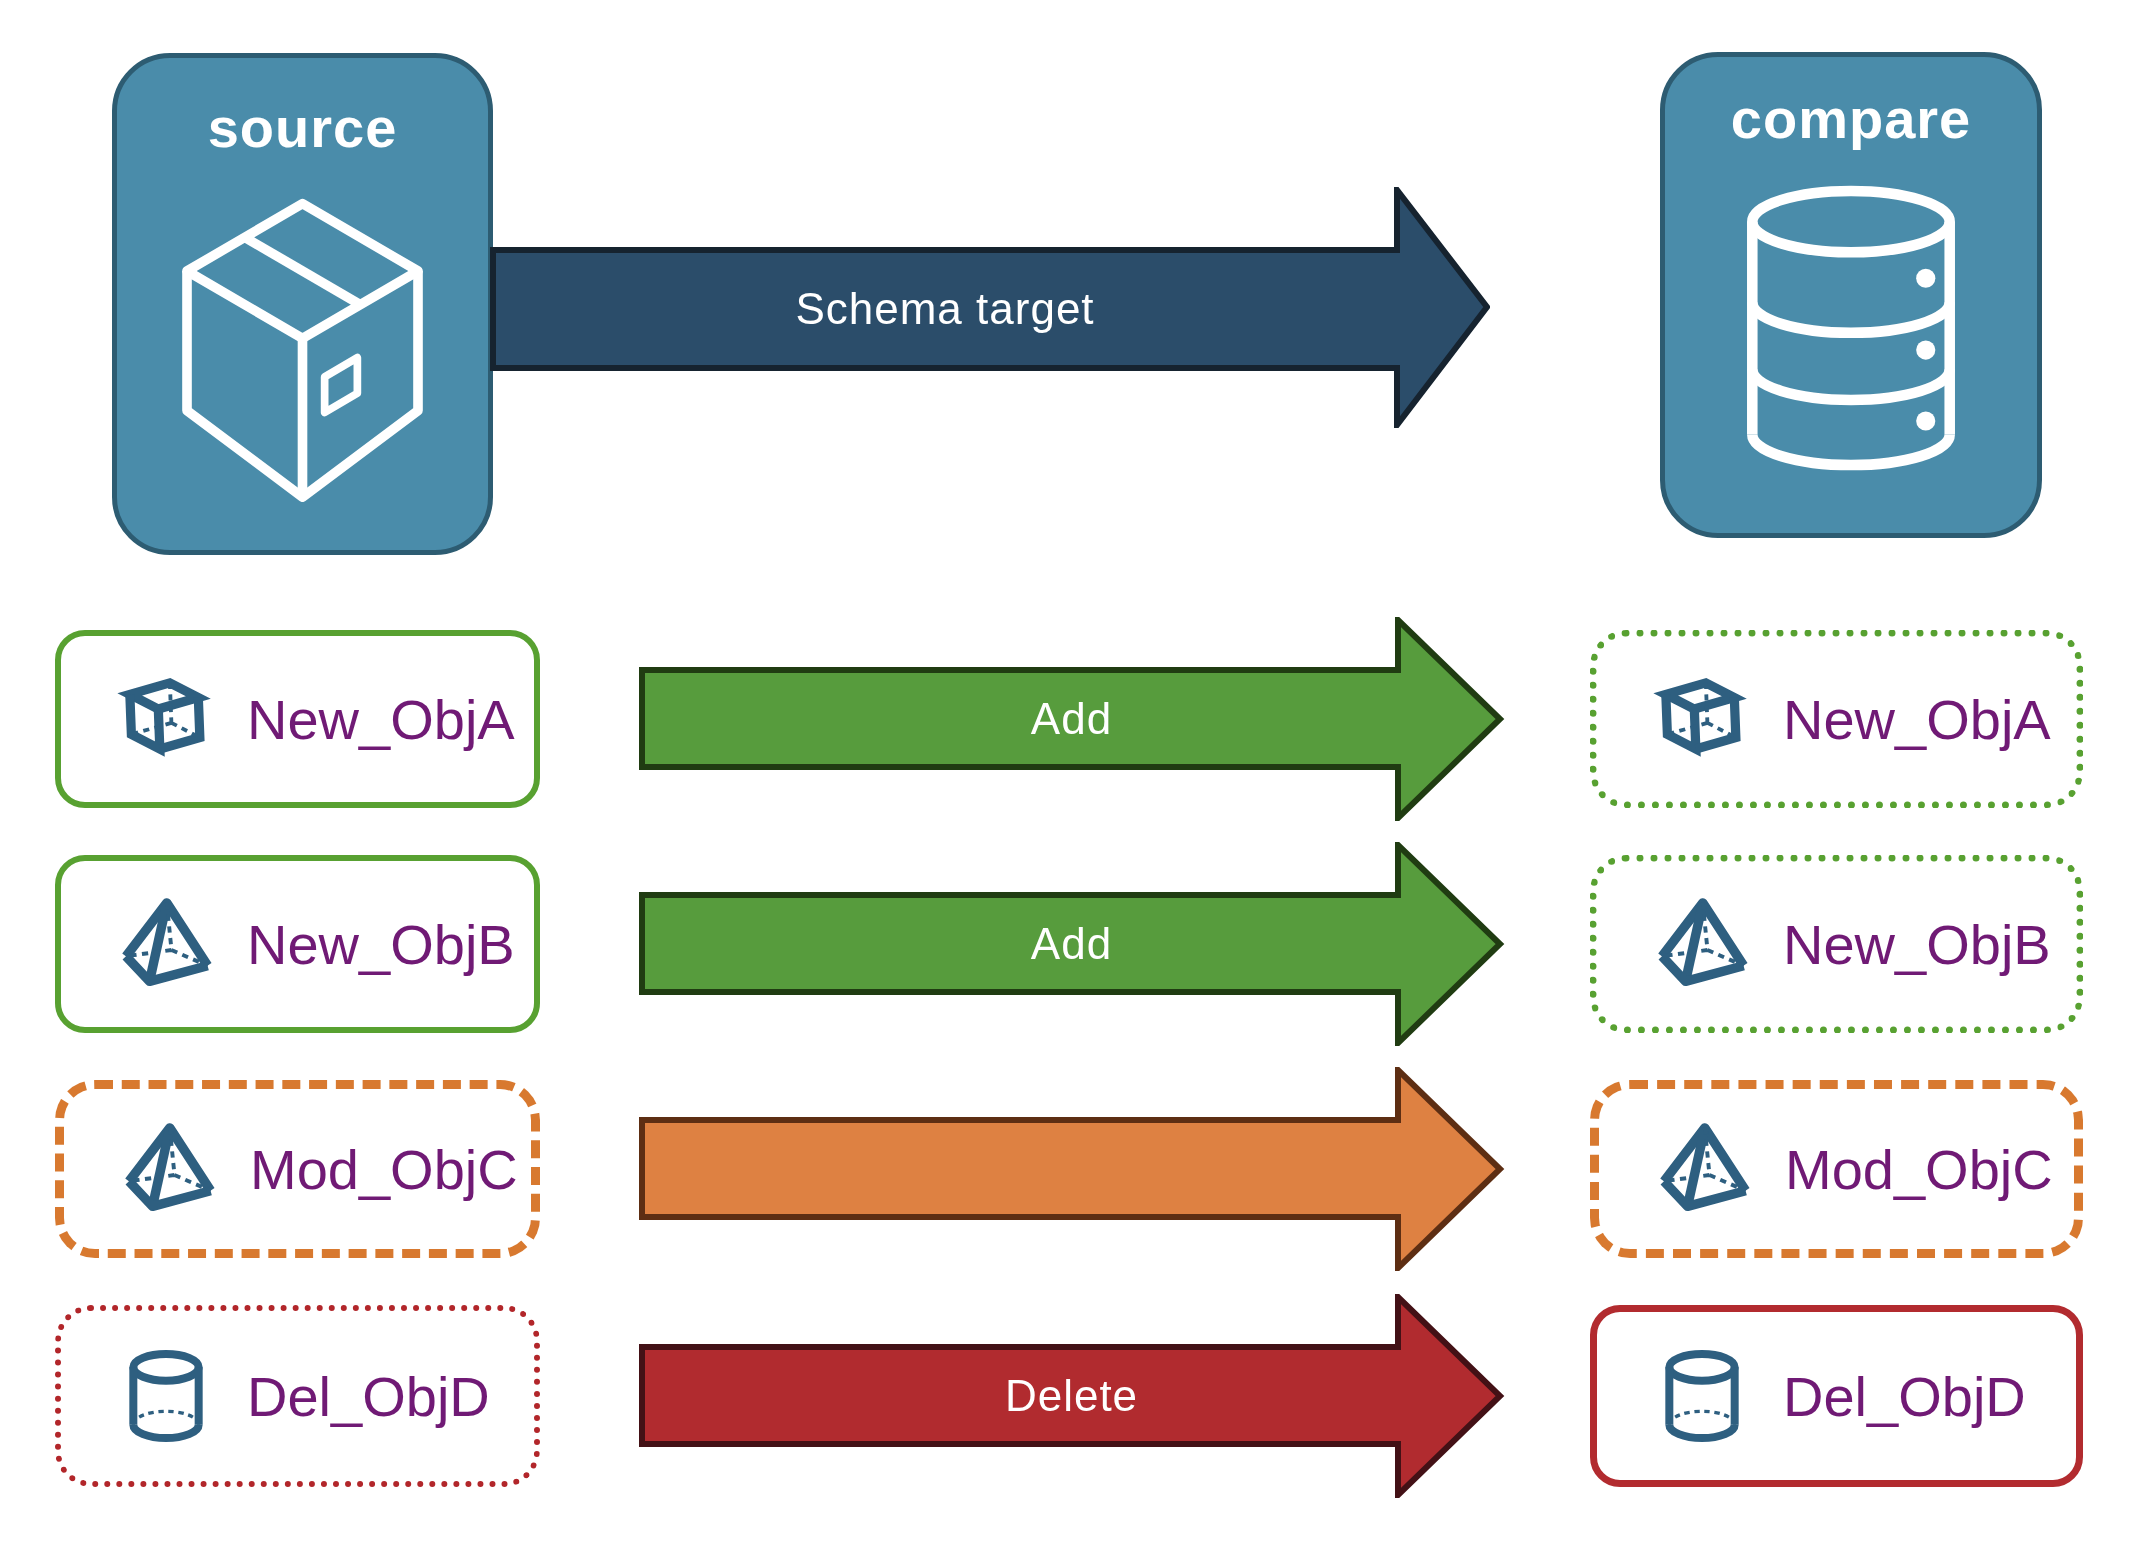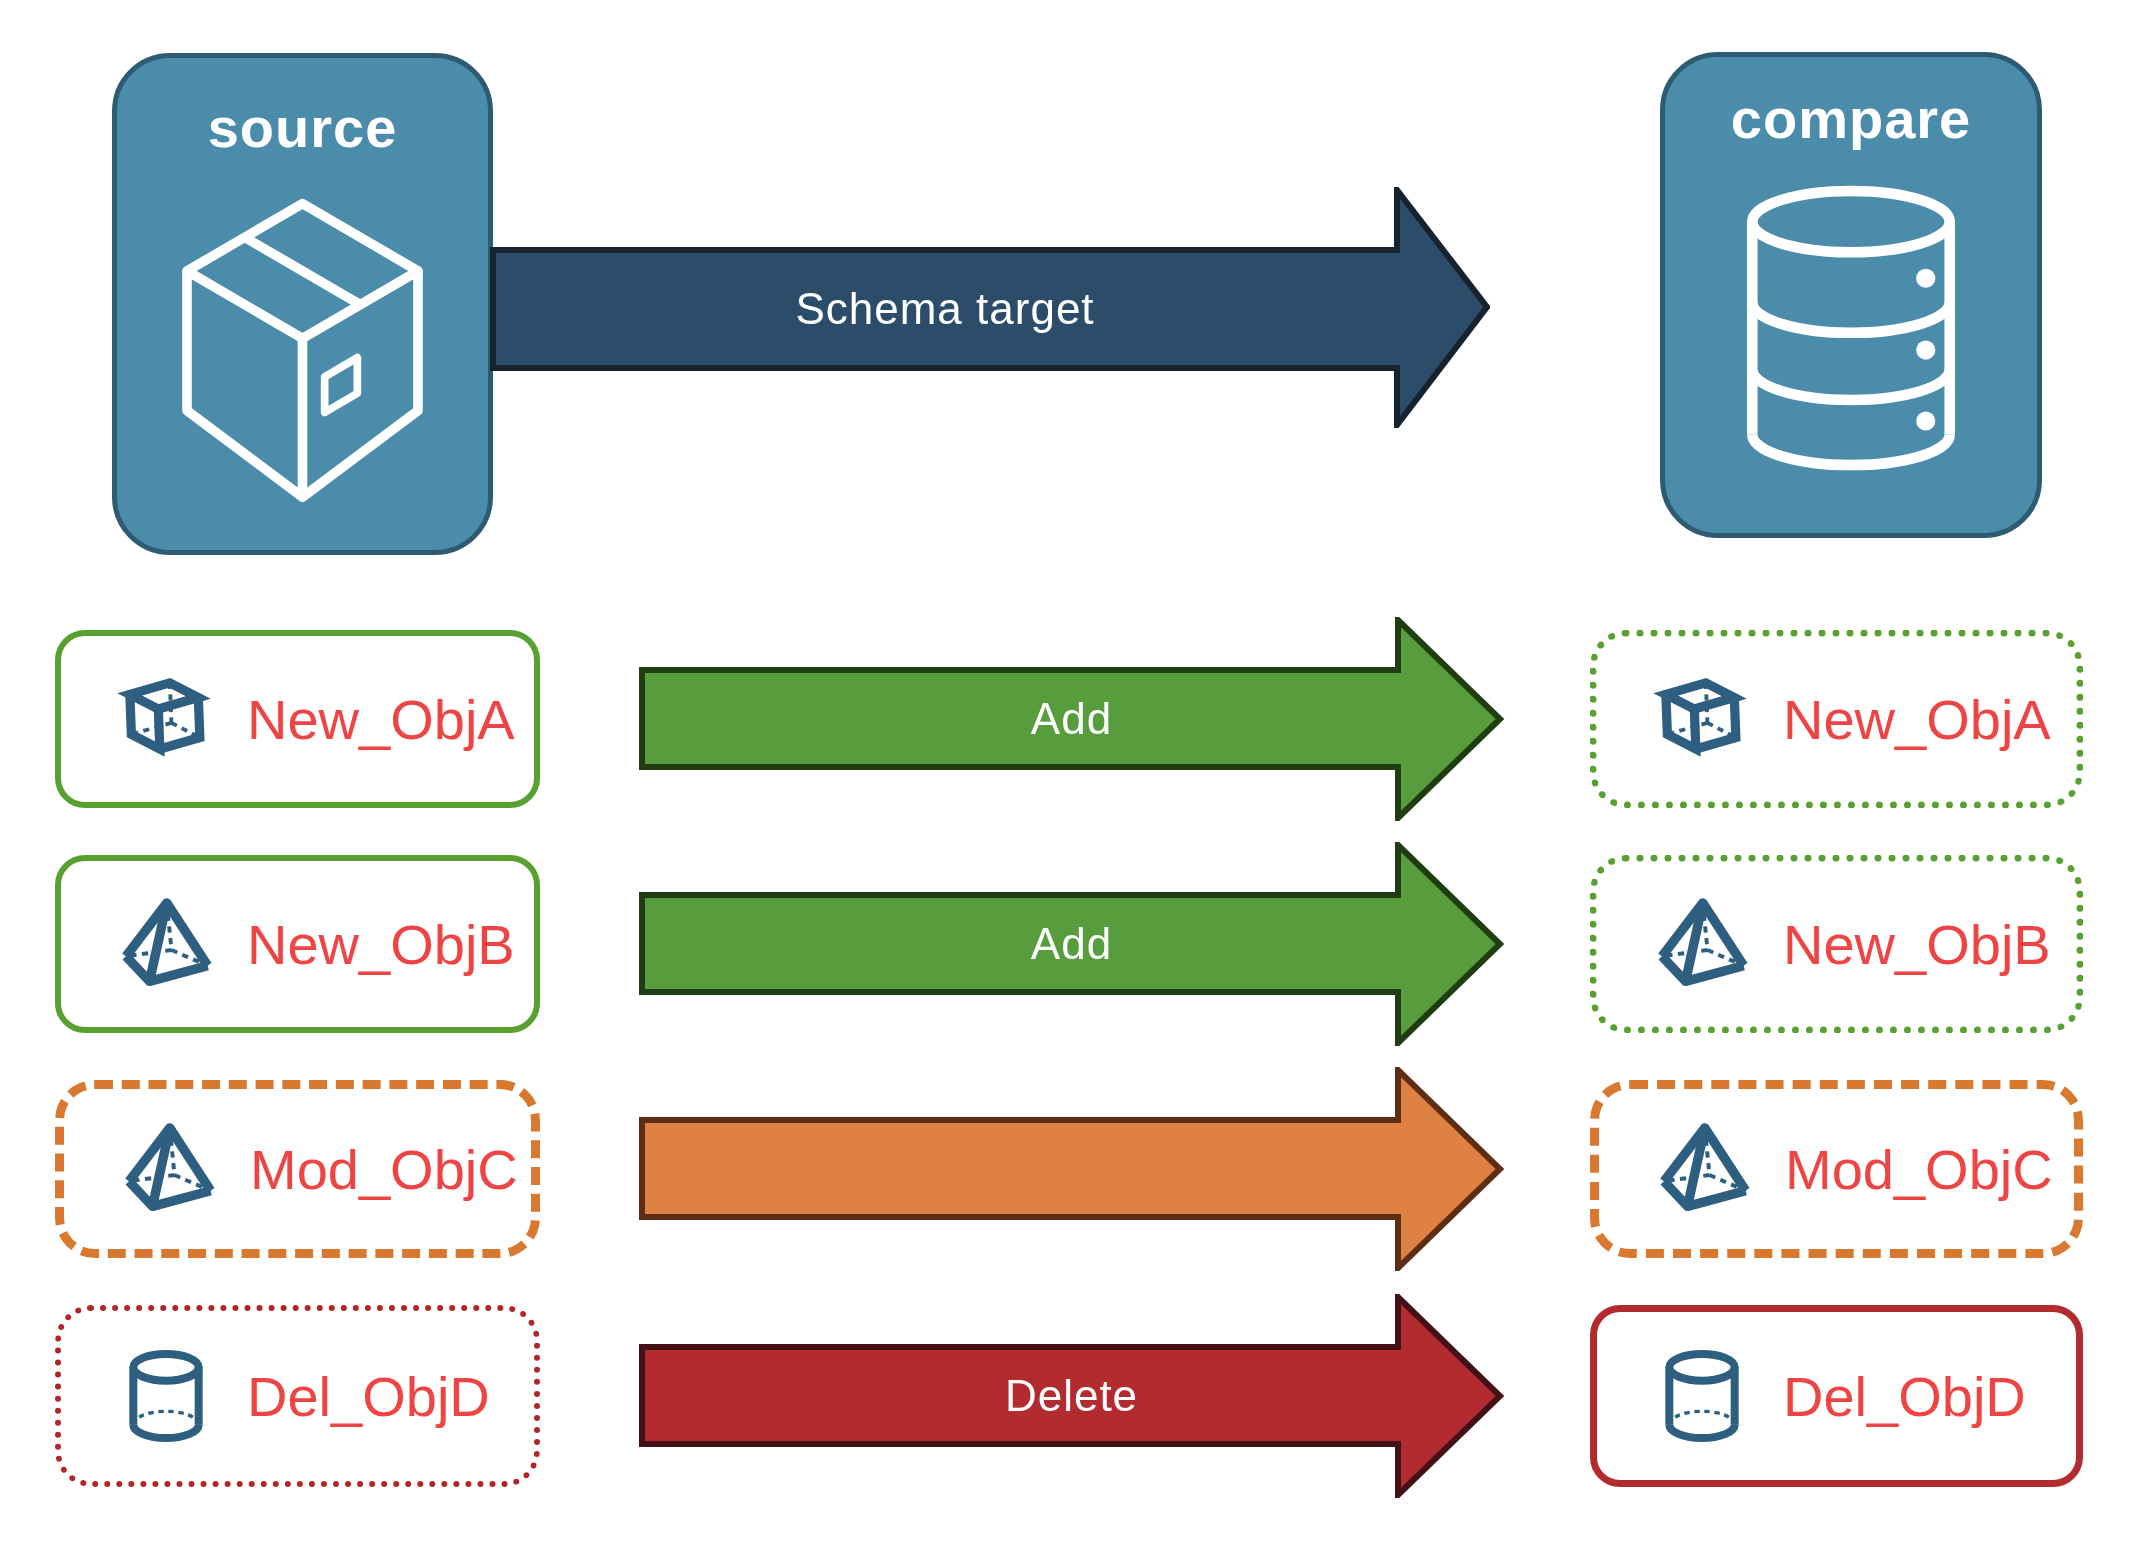--- a/index.html
+++ b/index.html
@@ -18,21 +18,21 @@
 
   
   svg.arrow{position:absolute;}
   .arrow-label{position:absolute;display:flex;align-items:center;justify-content:center;
                color:#ffffff;font-size:44px;letter-spacing:1px;}
 
   
   .obj-box{position:absolute;display:flex;align-items:center;box-sizing:border-box;
            background:#ffffff;padding-left:54px;gap:30px;}
   .obj-icon-wrap{width:102px;display:flex;justify-content:center;align-items:center;flex:0 0 102px;}
-  .obj-label{font-size:56px;color:#ef4444;}
+  .obj-label{font-size:56px;color:#701a75;}
   .b-green-solid {border:6px solid #58a131;border-radius:30px;}
   .b-green-dotted{border:7px dotted #58a131;border-radius:36px;}
   .b-orange-dashed{border:9px dashed #d8792f;border-radius:40px;}
   .b-red-dotted  {border:6px dotted #b2262a;border-radius:36px;}
   .b-red-solid   {border:7px solid #b22b2f;border-radius:30px;}
 
   .ico{stroke:#2e5f80;fill:none;}
   .ico .s{stroke-width:12;}
   .ico .d{stroke-width:5;stroke-dasharray:8 7;}
   .wico{stroke:#ffffff;fill:none;stroke-width:10;stroke-linejoin:round;}

